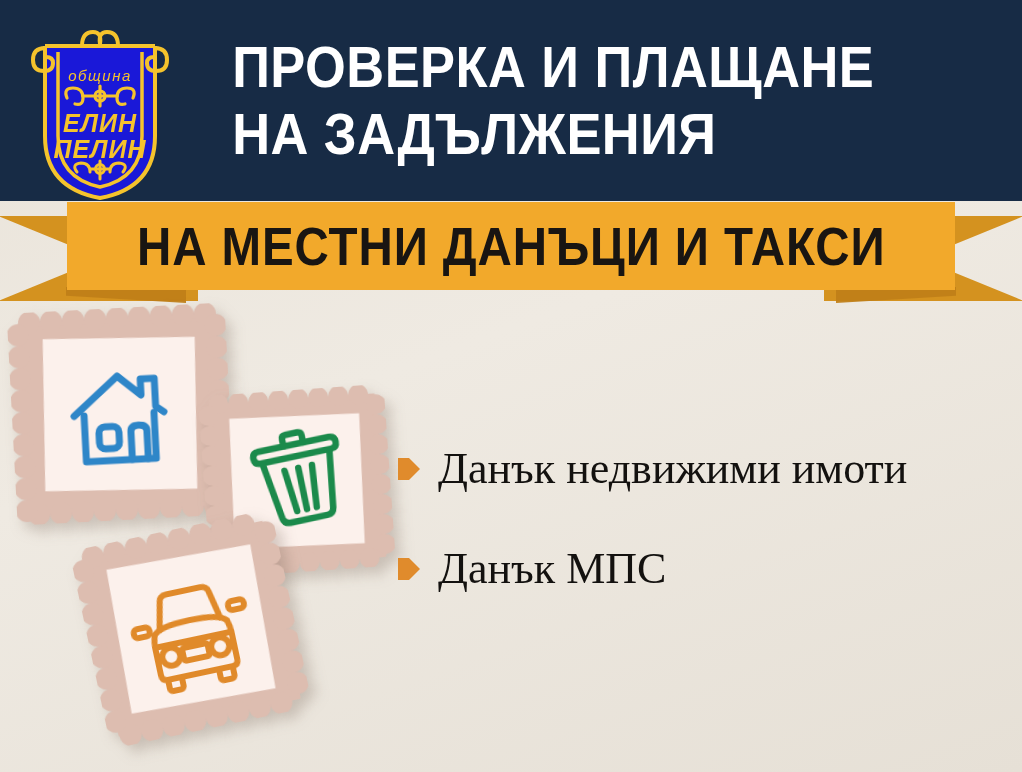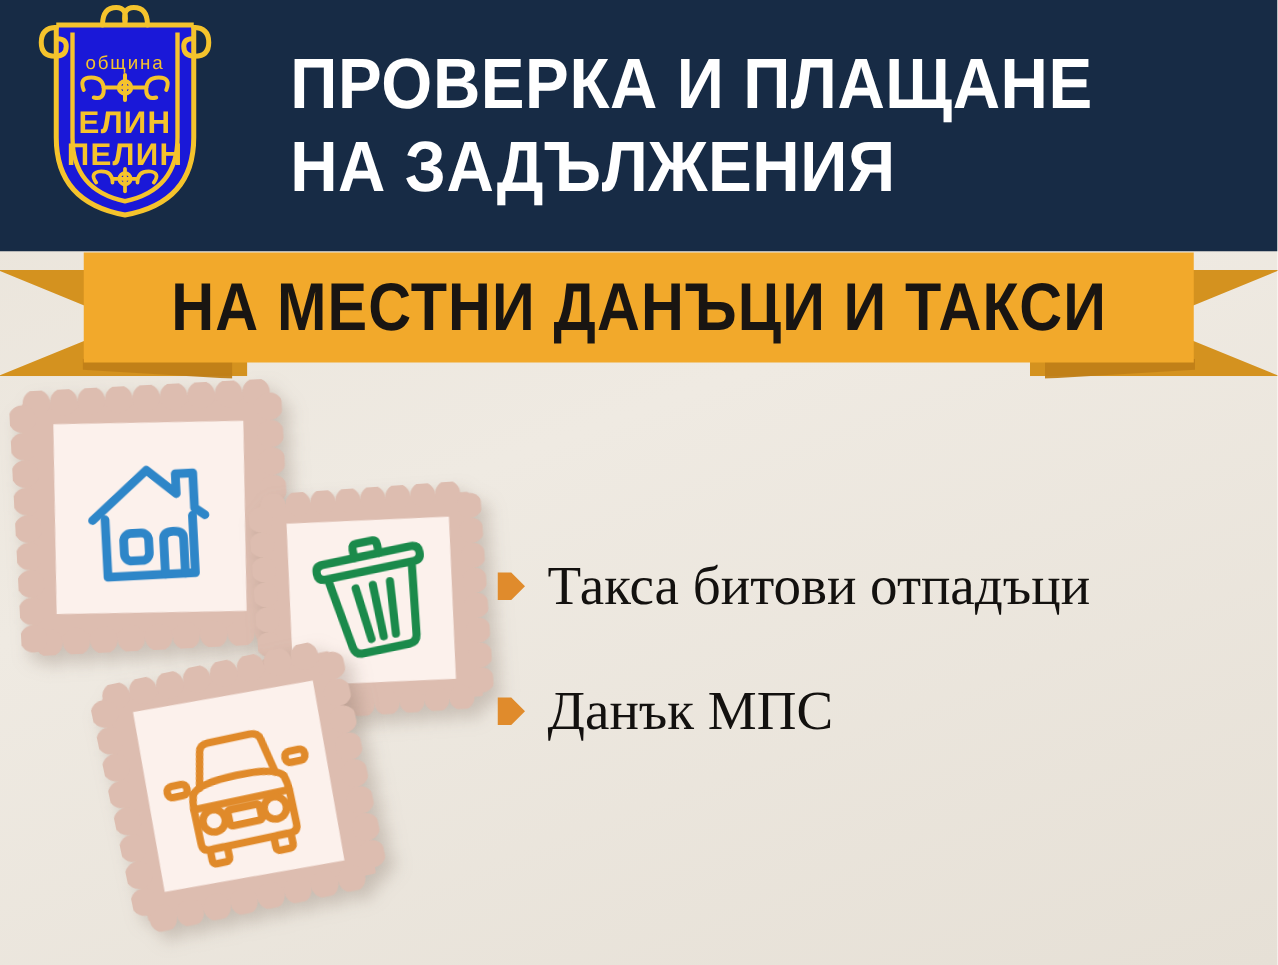--- a/index.html
+++ b/index.html
@@ -11,22 +11,23 @@
   }
   #poster { position:absolute; inset:0; }
 
   
   .header {
     position:absolute; left:0; top:0; width:1022px; height:201px;
     background:#172b45; display:flex; align-items:center;
     overflow:hidden;
   }
   .logo-wrap {
-    width:200px; height:201px; display:flex; align-items:flex-start; justify-content:center;
+    width:200px; height:201px; display:flex; align-items:flex-end; justify-content:center;
     flex:0 0 200px;
+    font-style:italic;
   }
   .logo-svg { display:block; }
   .title-wrap {
     flex:1 1 auto; padding-right:18px;
     line-height:1.0;
   }
   .title-line {
     color:#ffffff; font-weight:bold; font-size:57px; letter-spacing:0.5px;
     display:block; white-space:nowrap;
     transform: scaleX(0.92); transform-origin:center;
@@ -318,29 +319,29 @@
           <rect x="74" y="90" width="14" height="12" rx="3"></rect>
           <rect x="-2" y="34" width="16" height="9" rx="4"></rect>
           <rect x="96" y="26" width="16" height="9" rx="4"></rect>
         </g>
       </svg>
     </div>
   </div>
 
   <div class="list">
 
-
     <div class="list-item">
       <span class="bullet">
         <svg width="22" height="26" viewBox="0 0 22 26">
           <path d="M0 2 H11 L22 13 L11 24 H0 Z" fill="#e08b2c"></path>
         </svg>
       </span>
-      <span class="list-label">Такса битови отпадъци</span>
-    </div>
+      <span class="list-label">Данък недвижими имоти</span>
+    </div>
+
 
     <div class="list-item">
       <span class="bullet">
         <svg width="22" height="26" viewBox="0 0 22 26">
           <path d="M0 2 H11 L22 13 L11 24 H0 Z" fill="#e08b2c"></path>
         </svg>
       </span>
       <span class="list-label">Данък МПС</span>
     </div>
 

